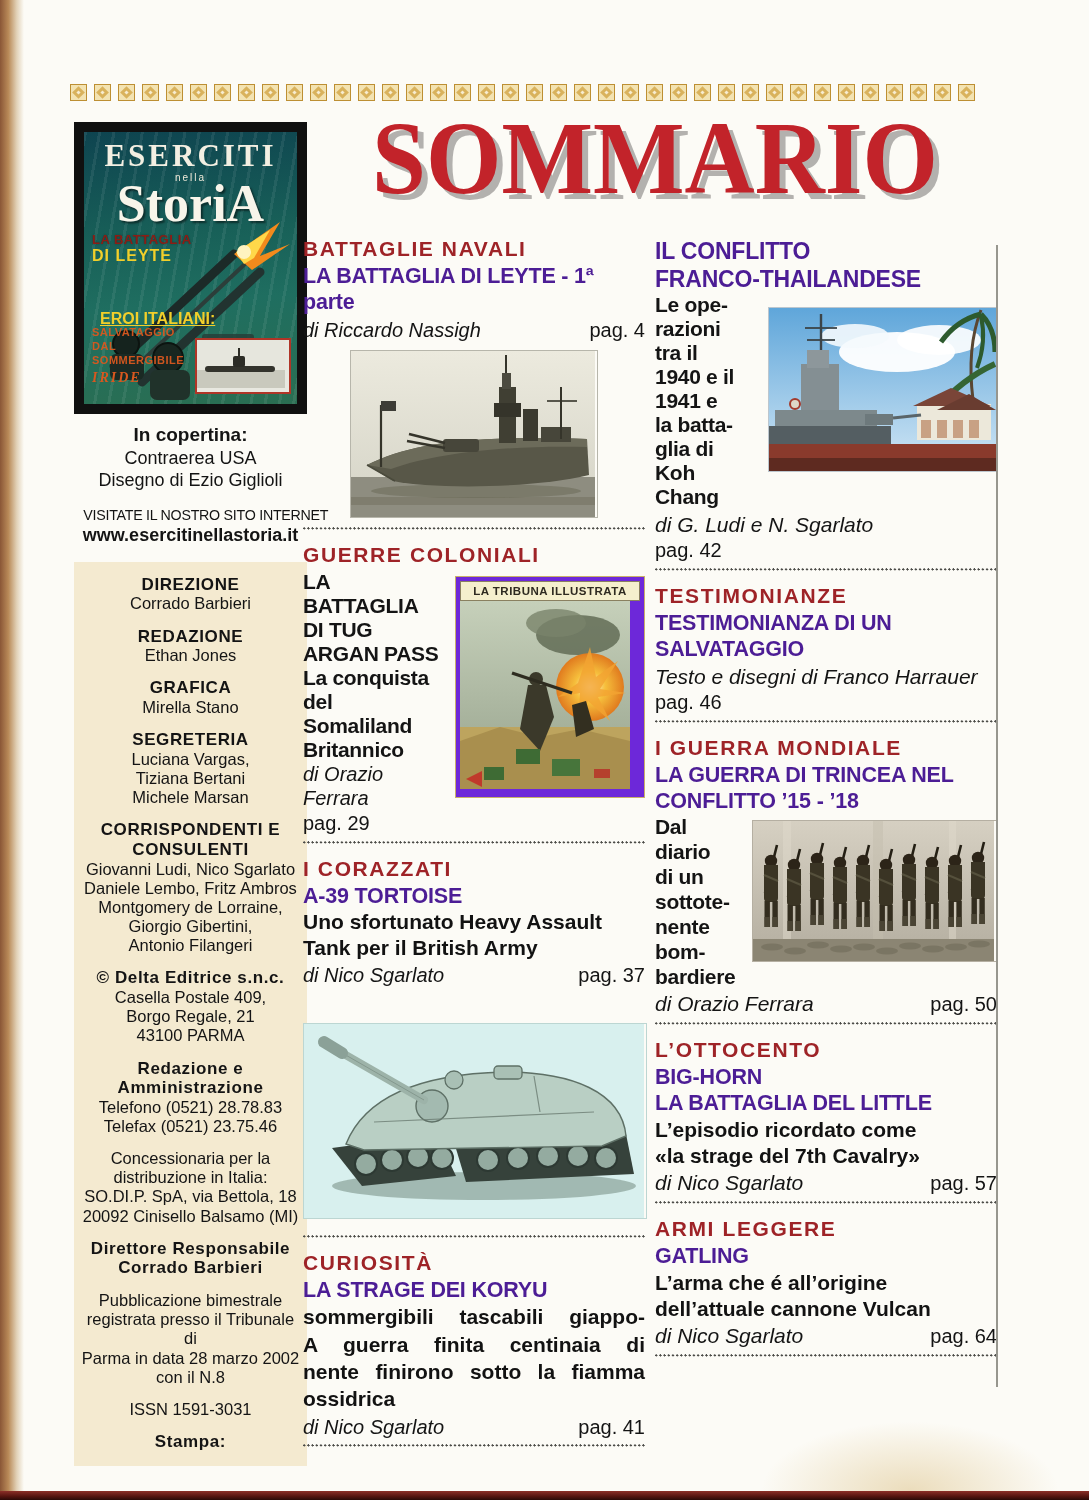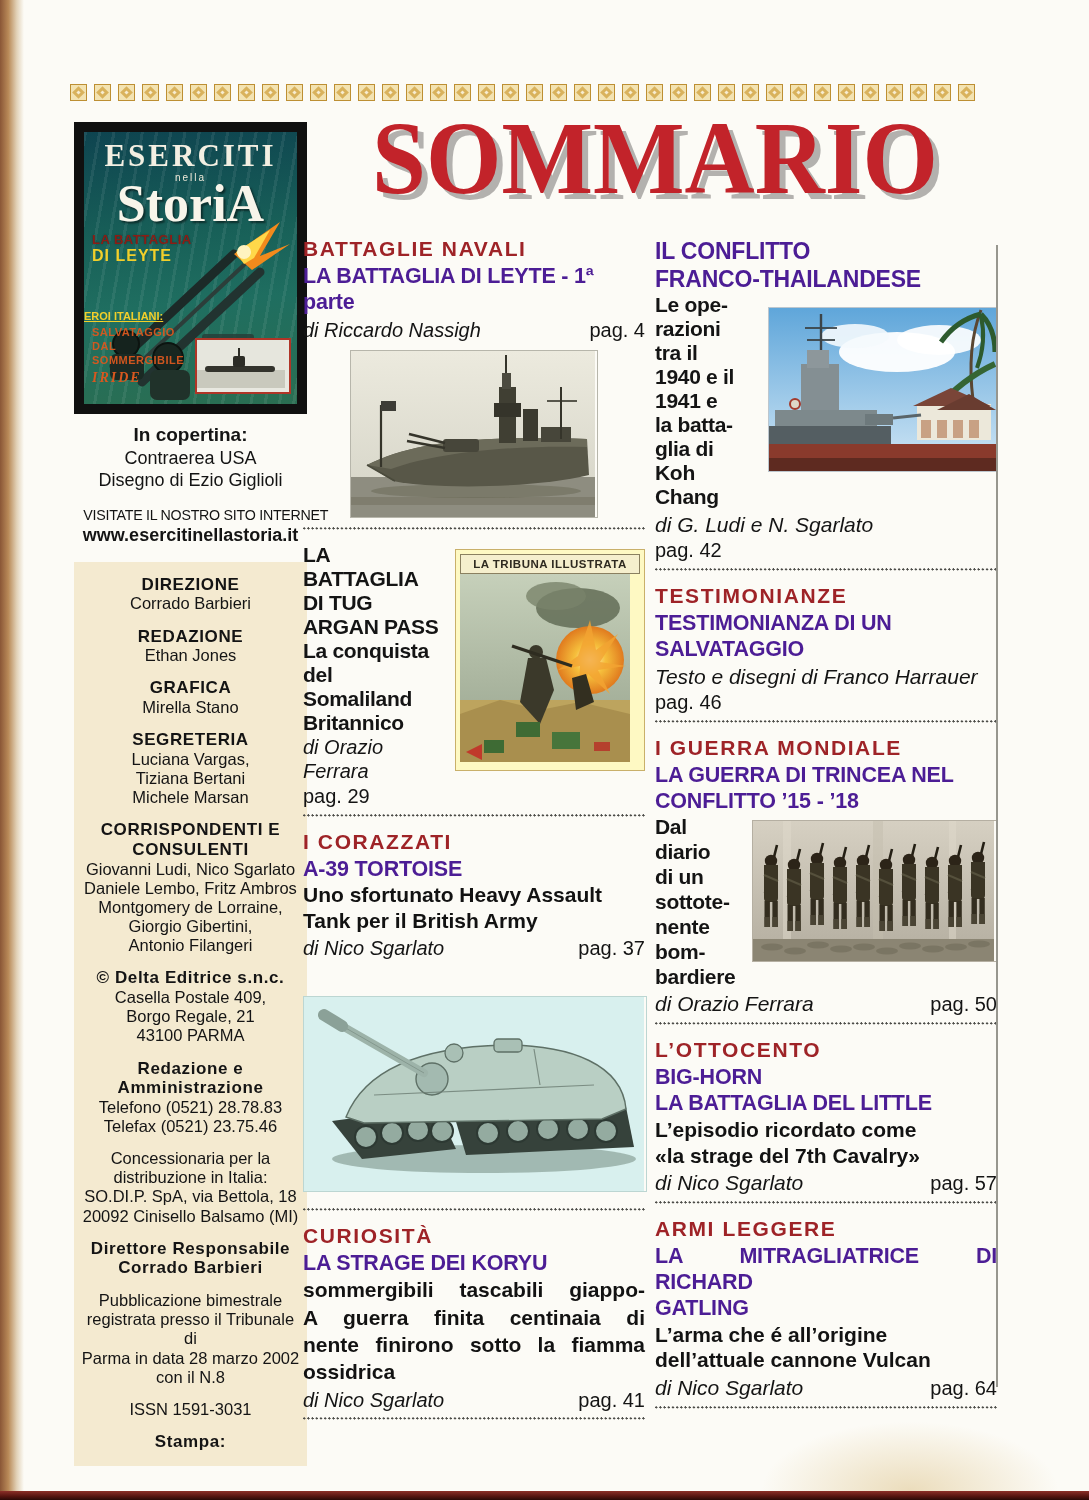--- a/index.html
+++ b/index.html
@@ -43,38 +43,38 @@
   .tl{font-weight:bold;font-size:21px;line-height:24px;letter-spacing:-0.3px;}
   .al{font-style:italic;font-size:20px;line-height:24px;}
   .just{text-align:justify;text-align-last:justify;}
   
   .photo{display:block;line-height:0;}
   .photo svg{display:block;}
   .ship-wrap{width:246px;margin:8px auto 0;border:1px solid #b7b6ab;}
   .tank-wrap{width:342px;margin-top:36px;border:1px solid #bcd6d2;}
   .koh-wrap{width:227px;margin-left:12px;margin-top:14px;border:1px solid #bcc6ce;flex:none;}
   .sold-wrap{width:243px;margin-left:8px;margin-top:6px;border:1px solid #b5afa2;flex:none;}
-  .tribuna{width:180px;margin:6px 0 0 12px;flex:none;background:#fef9c3;border:1px solid #c9b06a;padding:4px;}
+  .tribuna{width:180px;margin:6px 0 0 12px;flex:none;background:#6d28d9;border:1px solid #c9b06a;padding:4px;}
   .tribuna-head{background:#f5efcd;border:1px solid #8a8060;color:#2e2a20;font-weight:bold;
                 font-size:11.5px;letter-spacing:0.5px;text-align:center;padding:4px 0 3px;line-height:1;}
   
   .cover{position:relative;width:213px;height:272px;background:#0d3a42;border:10px solid #101010;overflow:hidden;}
   .cover-sea{position:absolute;inset:0;background:linear-gradient(175deg,#0e4450 0%,#186058 38%,#1f6e60 62%,#2a6e52 100%);}
   .cover-sea::after{content:'';position:absolute;inset:0;
      background:repeating-linear-gradient(100deg,rgba(255,255,255,.07) 0 3px,transparent 3px 14px);}
   .cover-eserciti{position:relative;margin-top:6px;text-align:center;color:#f3efe2;
      font-family:"Liberation Serif",serif;font-weight:bold;font-size:31px;letter-spacing:3px;}
   .cover-nella{position:relative;text-align:center;color:#efead8;font-size:10px;letter-spacing:2px;margin-top:-2px;}
   .cover-storia{position:relative;text-align:center;color:#f8f5ea;font-family:"Liberation Serif",serif;
      font-weight:bold;font-size:52px;line-height:.95;margin-top:-4px;text-shadow:2px 2px 2px rgba(0,0,0,.5);}
   .cover-batt{position:relative;margin:4px 0 0 8px;color:#8c1d15;font-weight:bold;font-size:13px;letter-spacing:.5px;
      text-shadow:0 0 2px rgba(0,0,0,.35);}
   .cover-leyte{position:relative;margin:0 0 0 8px;color:#f2cf2a;font-weight:bold;font-size:16px;letter-spacing:1px;}
   .cover-art{position:absolute;left:0;top:84px;}
-  .cover-eroi{position:absolute;left:0;top:178px;color:#f2cf2a;font-weight:bold;font-size:11px;text-decoration:underline;}
+  .cover-eroi{position:absolute;left:16px;top:178px;color:#f2cf2a;font-weight:bold;font-size:16px;text-decoration:underline;}
   .cover-redline{position:absolute;left:8px;color:#d9581f;font-weight:bold;font-size:11px;letter-spacing:.5px;opacity:.95;}
   .cover-iride{position:absolute;left:8px;top:238px;color:#d9581f;font-weight:bold;font-style:italic;
      font-family:"Liberation Serif",serif;font-size:14px;letter-spacing:2px;}
   .cover-inset{position:absolute;right:6px;bottom:10px;width:92px;height:52px;border:2px solid #b03527;background:#e8e8e0;}
   .incop{margin-top:9px;text-align:center;line-height:1.25;}
   .incop .b{font-weight:bold;font-size:19px;}
   .incop .n{font-size:18px;}
   .visit{margin-top:14px;text-align:center;}
   .visit .v1{font-size:15.5px;letter-spacing:-0.3px;transform:scaleX(.92);transform-origin:center;white-space:nowrap;}
   .visit .v2{font-weight:bold;font-size:18px;margin-top:1px;}
@@ -268,20 +268,21 @@
           <line x1="196" y1="50" x2="226" y2="50" stroke="#35342a" stroke-width="1.6"></line>
           <line x1="30" y1="54" x2="30" y2="116" stroke="#35342a" stroke-width="2.2"></line>
           <rect x="30" y="50" width="15" height="10" fill="#3d3d36"></rect>
           <line x1="16" y1="114" x2="44" y2="130" stroke="#4a4a3c" stroke-width="1.5"></line>
         </svg>
       </div>
       <div class="dots" style="margin-top:9px;"></div>
     </section>
 
     <section>
+      <div class="cat">GUERRE COLONIALI</div>
       <div class="row">
         <div class="colL">
           <div class="tl">LA BATTAGLIA</div>
           <div class="tl">DI TUG</div>
           <div class="tl">ARGAN PASS</div>
           <div class="tl">La conquista</div>
           <div class="tl">del</div>
           <div class="tl">Somaliland</div>
           <div class="tl">Britannico</div>
           <div class="al">di Orazio</div>
@@ -523,21 +524,20 @@
       <div class="byline">
         <span class="au" style="font-size:21px;">di Nico Sgarlato</span>
         <span class="pg">pag. 57</span>
       </div>
       <div class="dots" style="margin-top:6px;"></div>
     </section>
 
     <section>
       <div class="cat">ARMI LEGGERE</div>
       <div class="h1">
-        <div class="just">LA MITRAGLIATRICE DI RICHARD</div>
         <div>GATLING</div>
       </div>
       <div class="sub">L’arma che é all’origine</div>
       <div class="sub">dell’attuale cannone Vulcan</div>
       <div class="byline">
         <span class="au" style="font-size:21px;">di Nico Sgarlato</span>
         <span class="pg">pag. 64</span>
       </div>
       <div class="dots" style="margin-top:6px;"></div>
     </section>

